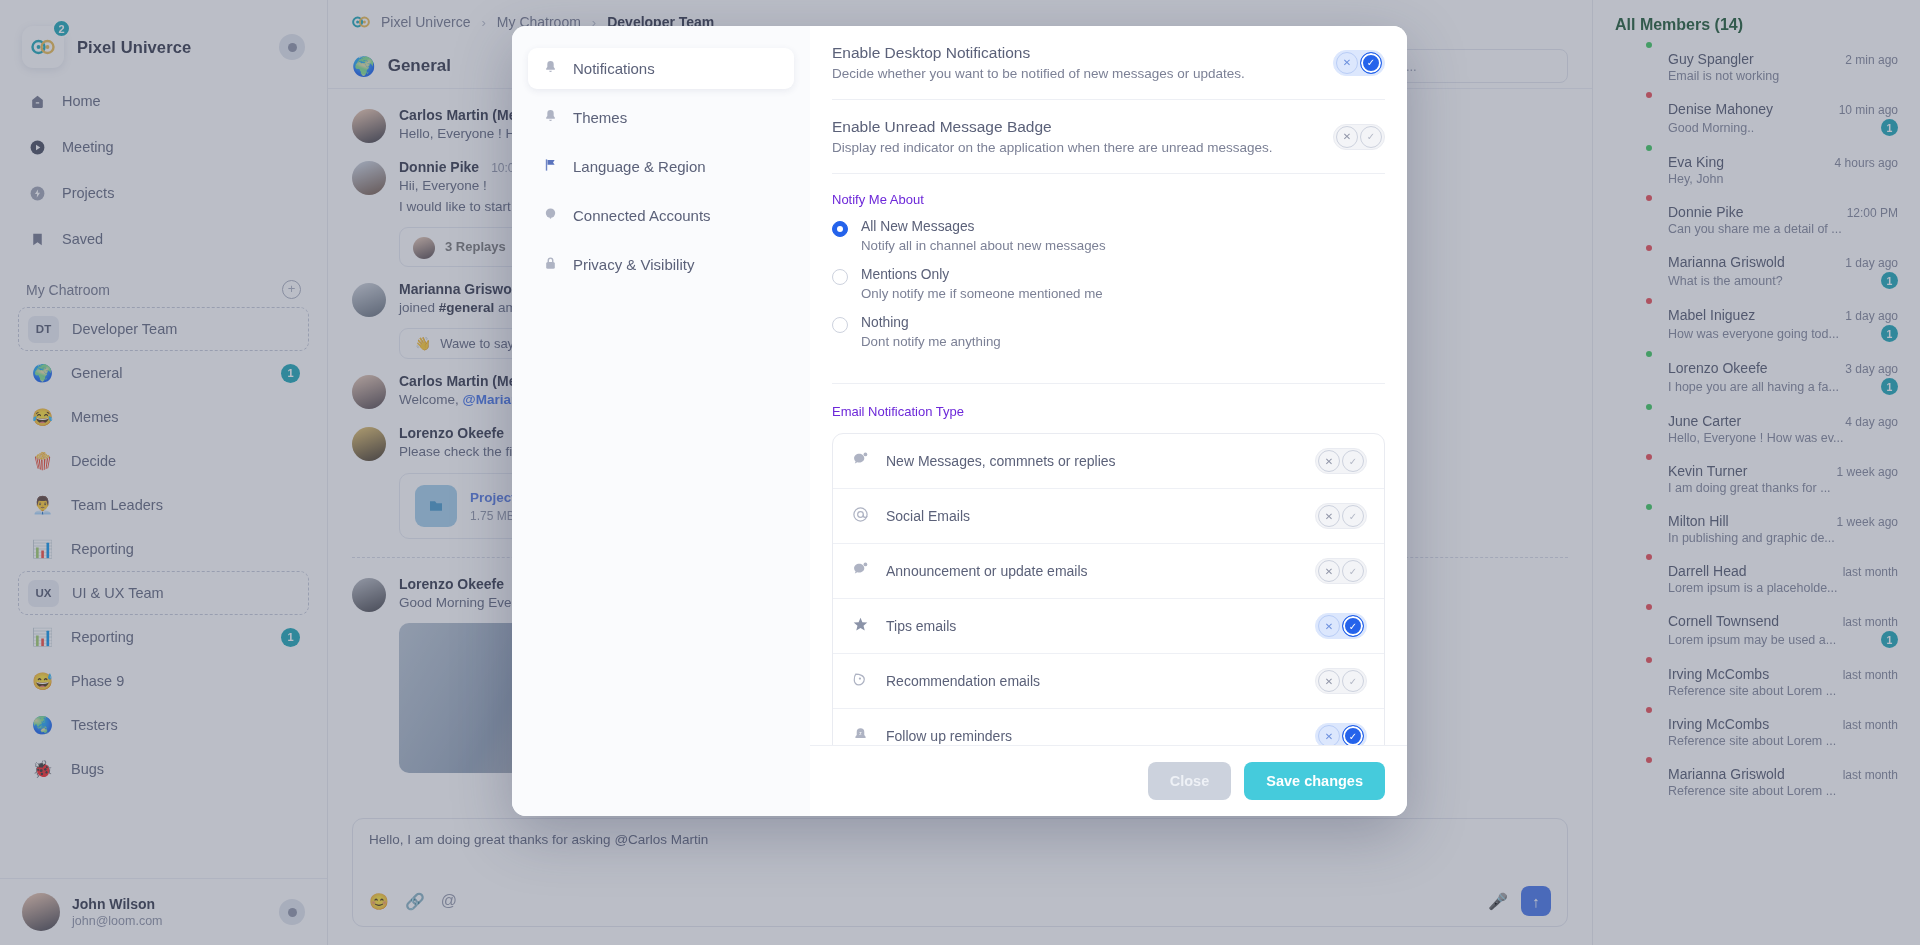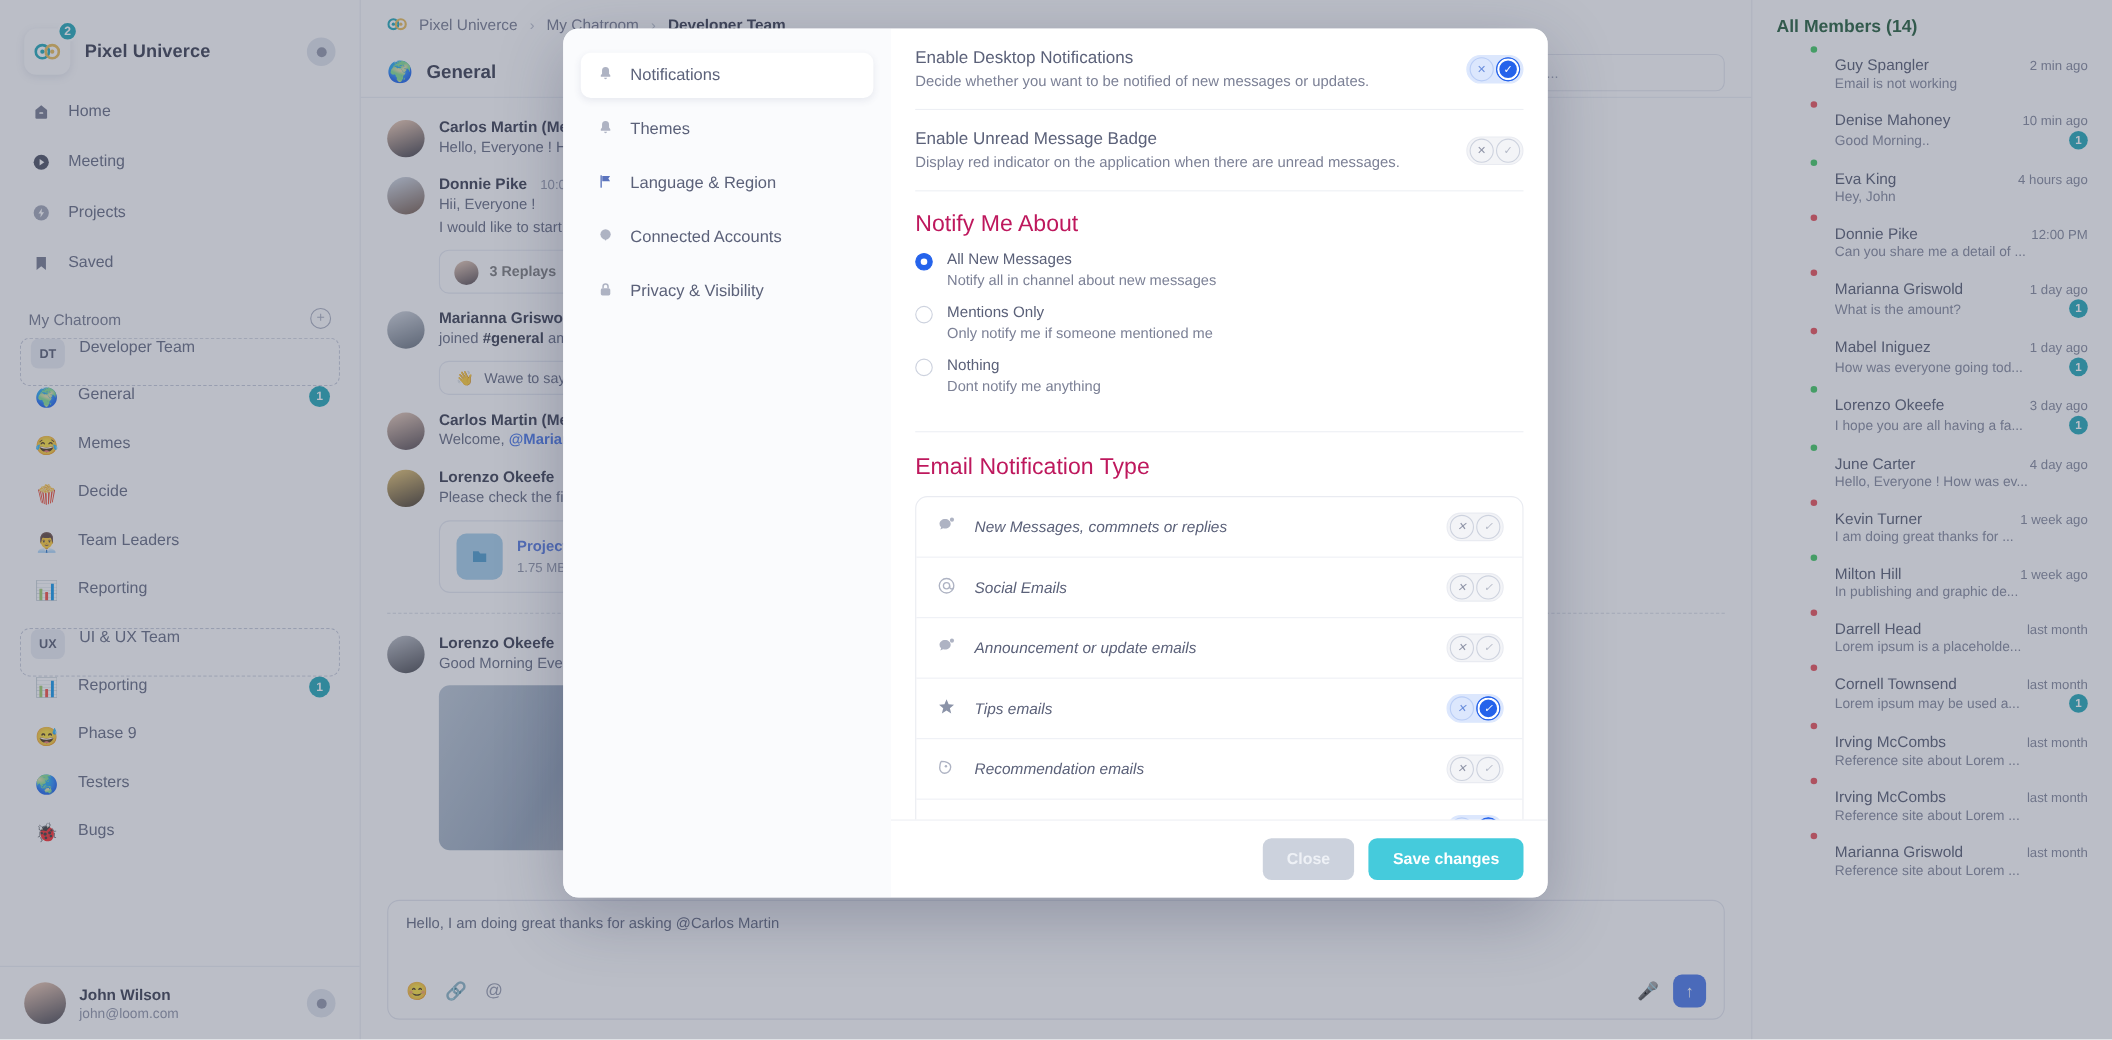--- a/index.html
+++ b/index.html
@@ -56,21 +56,21 @@
     display:flex; align-items:center; padding: 18px 8px 8px 8px;
   }
   .sec-head .t { font-size:14px; color:#6d7288; }
   .sec-head .plus {
     margin-left:auto; width:19px; height:19px; border-radius:50%;
     border:1.4px solid #a7acbd; color:#a7acbd; font-size:13px; line-height:16px;
     text-align:center; font-weight:300;
   }
 
   .chan {
-    display:flex; gap:13px; height:44px; padding:0 9px;
+    display:flex; align-items:center; gap:13px; height:44px; padding:0 9px;
     border-radius:9px; cursor:pointer; position:relative;
   }
   .chan.dashed { border:1px dashed #c3c8d7; }
   .chan .tag {
     width:31px; height:27px; border-radius:7px; background:#e9ecf3; color:#4b5168;
     font-size:11.5px; font-weight:bold; display:flex; align-items:center; justify-content:center; flex:0 0 31px;
   }
   .chan .emo { width:31px; text-align:center; font-size:17px; flex:0 0 31px; }
   .chan .lbl { font-size:14.5px; color:#5b6179; }
   .chan .cnt {
@@ -229,35 +229,35 @@
     font-size:10px;
   }
   .tk.x { color:#9095a8; border:1px solid #cdd2de; background:transparent; }
   .tk.v { color:#b3b8c6; border:1px solid #cdd2de; background:transparent; }
   .toggle.on .tk.x { color:#6b8fdd; border-color:#b9cdf6; }
   .toggle.on .tk.v { background:#2563eb; border-color:#2563eb; color:#fff; box-shadow:0 0 0 2px #fff inset; }
 
   .sec {
     padding: 18px 0 20px 0; border-bottom:1px solid #edeff4;
   }
-  .sec-t { font-size:21px; color:#be185d; margin-bottom:12px; }
+  .sec-t { font-size:13px; color:#6d28d9; margin-bottom:12px; }
   .radio-row { display:flex; gap:13px; margin-bottom:14px; }
   .rad {
     width:16px; height:16px; border-radius:50%; border:1.6px solid #cdd2de; margin-top:2px; flex:0 0 16px;
     display:flex; align-items:center; justify-content:center;
   }
   .rad.sel { border-color:#2563eb; background:#2563eb; }
   .rad.sel::after { content:''; width:6px;height:6px;border-radius:50%;background:#fff; }
   .radio-row .rt { font-size:13.8px; color:#5b6179; }
   .radio-row .rd { font-size:13.3px; color:#7c8196; margin-top:4px; }
 
   .emailsec { padding: 20px 0 22px 0; }
   .emailsec .sec-t { margin-bottom:14px; }
   .email-card { border:1px solid #e9ebf1; border-radius:11px; }
-  .erow { display:flex; align-items:center; gap:16px; padding: 14px 17px; border-bottom:1px solid #eef0f5;font-style:italic; }
+  .erow { display:flex; align-items:center; gap:16px; padding: 14px 17px; border-bottom:1px solid #eef0f5; }
   .erow:last-child { border-bottom:none; }
   .erow .ei { width:20px; text-align:center; font-size:15px; color:#9095a8; }
   .erow .el { font-size:14px; color:#5b6179; }
   .erow .tog { margin-left:auto; }
 
   .modal-foot {
     display:flex; justify-content:flex-end; gap:13px; padding: 16px 22px;
     border-top:1px solid #edeff4;
   }
   .btn { border:none; border-radius:8px; font-size:14.5px; font-weight:bold;

